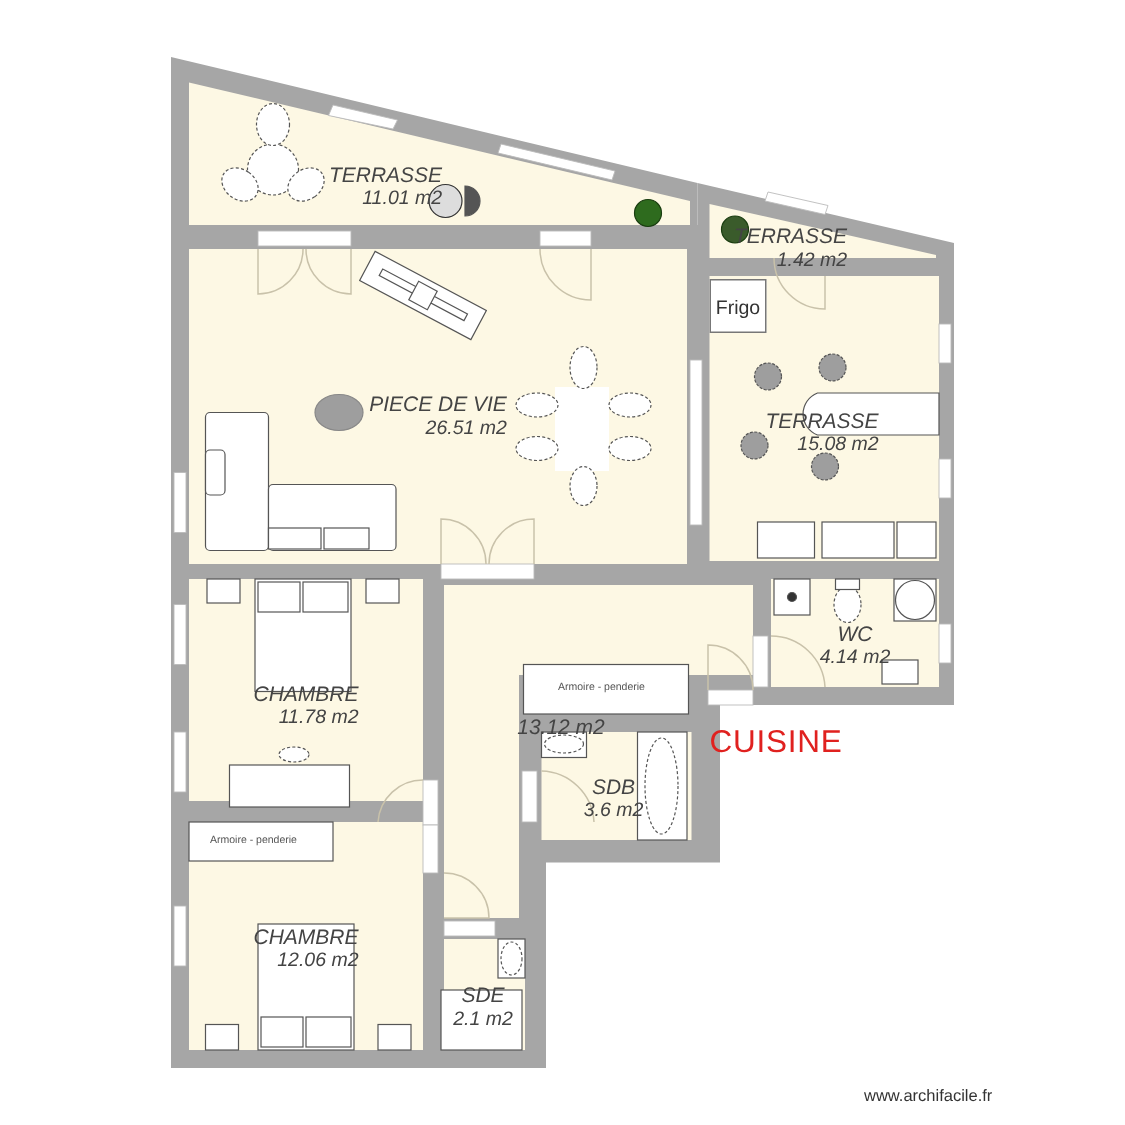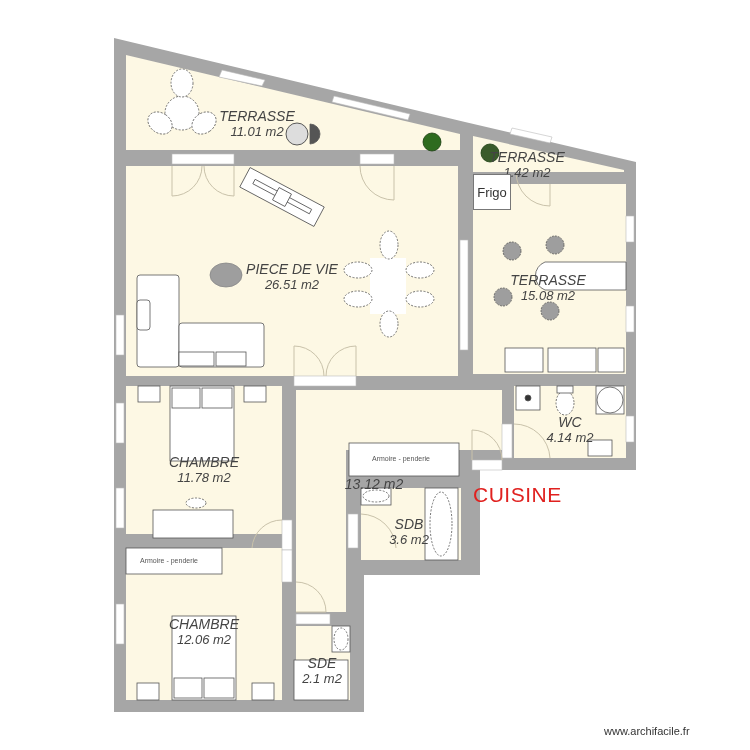--- a/index.html
+++ b/index.html
@@ -1,23 +1,23 @@
 <!DOCTYPE html>
 <html><head>
 <meta charset="utf-8">
 <style>
   html, body { margin: 0; padding: 0; background: #ffffff; }
   body { width: 750px; height: 750px; position: relative; overflow: hidden;
          font-family: "Liberation Sans", sans-serif; }
   #plan { position: absolute; left: 0; top: 0; }
   .room-label { position: absolute; text-align: center; color: #444; font-size: 14px; line-height: 16px; white-space: nowrap; transform: translateX(-50%); font-style: italic; }
-  .room-label .area { font-size: 13px; }
+  .room-label .area { font-size: 13px; text-align: right; }
   .entree { position: absolute; left: 473px; top: 483px; color: #e0211f; font-size: 21px; letter-spacing: 0.5px; }
-  .credit { position: absolute; left: 604px; top: 725px; font-size: 11px; color: #333; }
-  .frigo { position: absolute; left: 473px; top: 174px; width: 38px; height: 36px; border: 1px solid #777; background: #fff; font-size: 13px; line-height: 36px; text-align: center; color: #333; box-sizing: border-box; }
+  .credit { position: absolute; left: 576px; top: 725px; font-size: 11px; color: #333; }
+  .frigo { position: absolute; left: 473px; top: 186px; width: 38px; height: 36px; border: 1px solid #777; background: #fff; font-size: 13px; line-height: 36px; text-align: center; color: #333; box-sizing: border-box; }
   .wardrobe-label { position: absolute; font-size: 7px; color: #555; white-space: nowrap; }
 </style>
 </head>
 <body>
 
 <svg id="plan" width="750" height="750" viewBox="0 0 750 750" xmlns="http://www.w3.org/2000/svg">
 
   <g fill="#a6a6a6">
     <polygon points="114,38 465,122 465,158 114,158"></polygon>
     <polygon points="465,122 636,162 636,470 465,470"></polygon>

